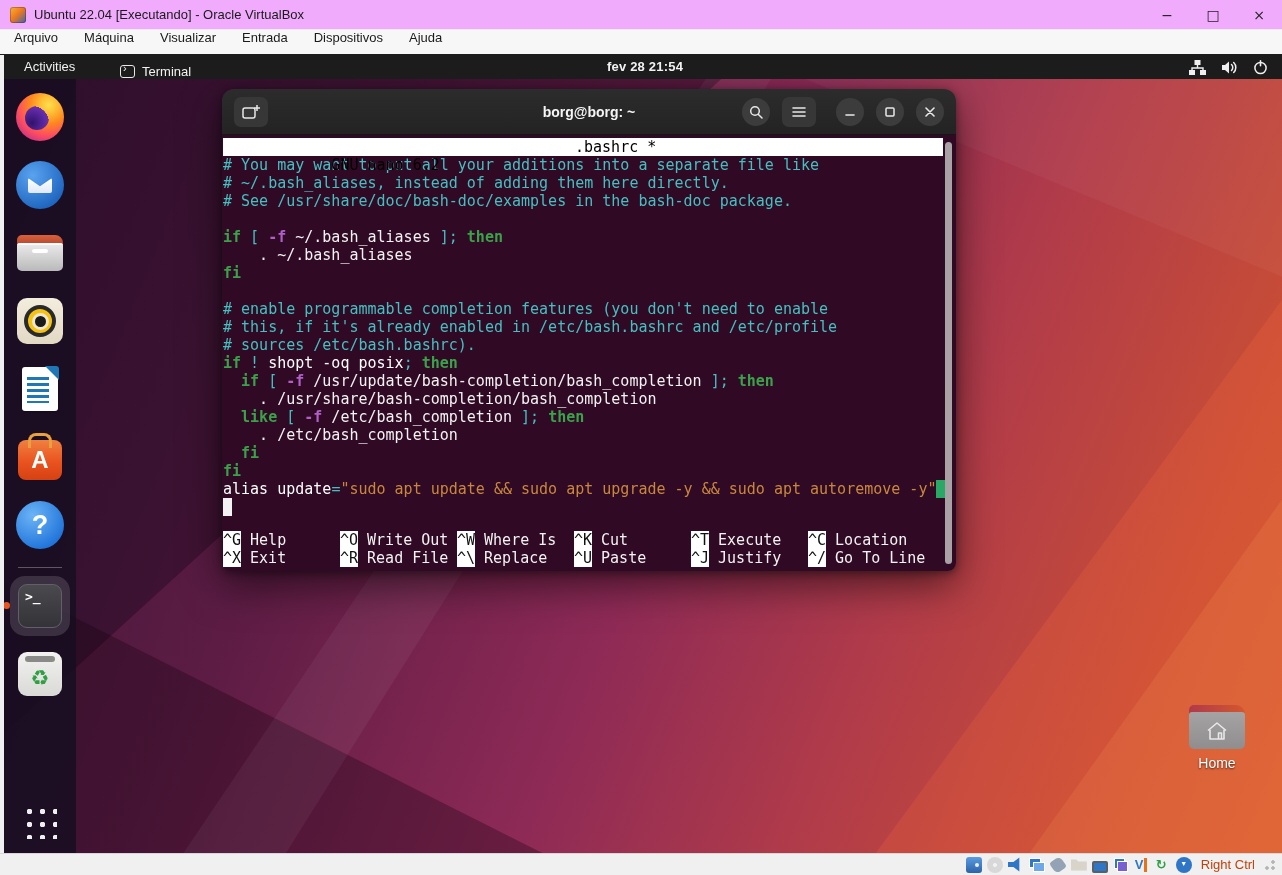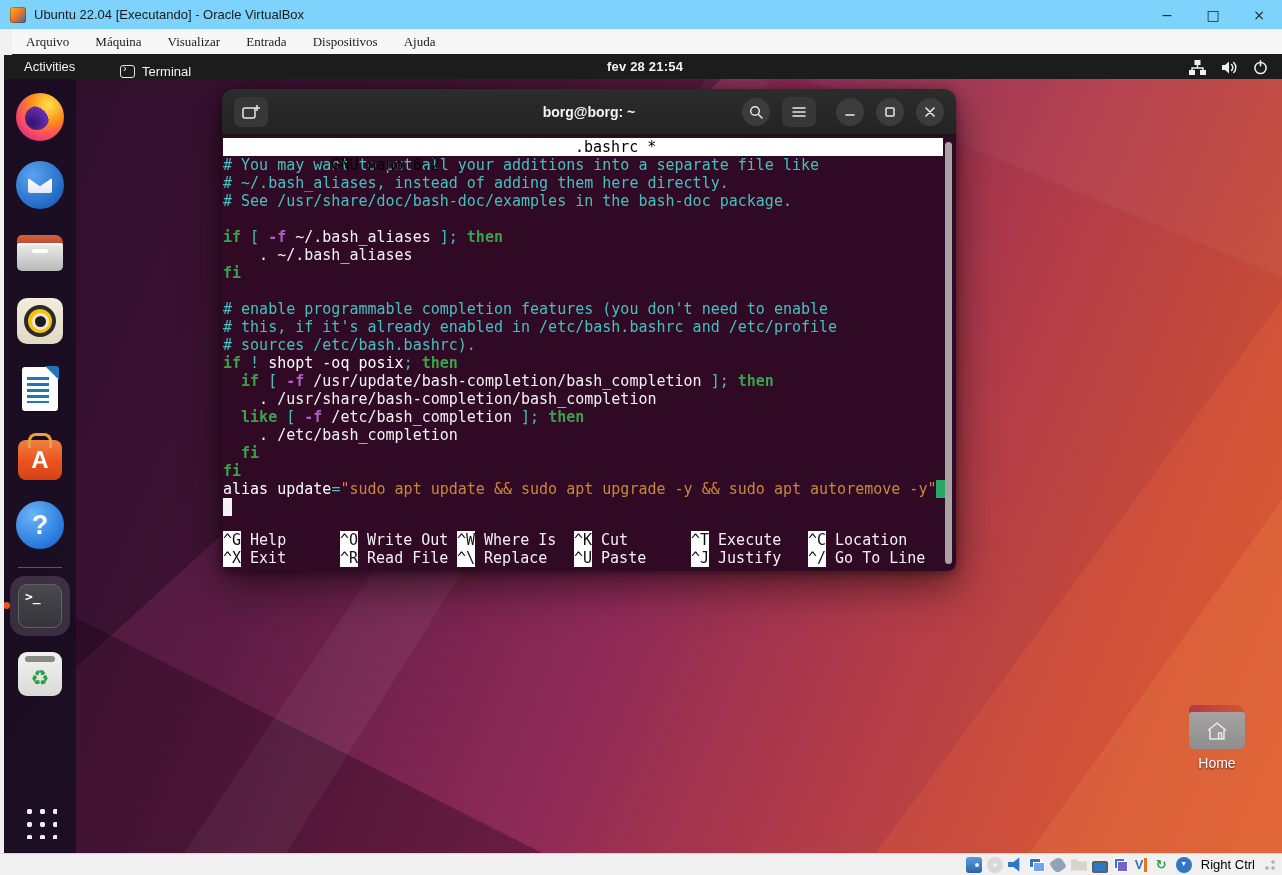--- a/index.html
+++ b/index.html
@@ -1,47 +1,47 @@
 <!DOCTYPE html>
 <html><head>
 <meta charset="utf-8">
 <style>
   * { margin:0; padding:0; box-sizing:border-box; }
   html,body { width:1282px; height:875px; overflow:hidden; font-family:"Liberation Sans", sans-serif; background:#000; }
   .app { position:relative; width:1282px; height:875px; background:#f0f0f0; }
 
   
-  .vb-titlebar { position:absolute; top:0; left:0; right:0; height:30px; background:#7dd3fc; display:flex; align-items:center; border-bottom:1px solid #ececec; }
+  .vb-titlebar { position:absolute; top:0; left:0; right:0; height:30px; background:#f0abfc; display:flex; align-items:center; border-bottom:1px solid #ececec; }
   .vb-appicon { width:16px; height:16px; margin:0 8px 0 10px; border-radius:3px;
     background:linear-gradient(135deg,#f6b73c 0%,#ef7a1d 45%,#3f63b0 100%); box-shadow:inset 0 0 0 1px rgba(0,0,0,.25); }
   .vb-title { font-size:13px; color:#1a1a1a; }
   .vb-wincontrols { margin-left:auto; display:flex; height:100%; }
   .vb-wc { width:46px; height:100%; display:flex; align-items:center; justify-content:center; font-size:14px; color:#222; font-family:"DejaVu Sans", sans-serif; }
-  .vb-menubar { position:absolute; top:30px; left:12px; right:0; height:25px; background:#f7f7f7; display:flex; align-items:center; gap:26px; padding-left:14px; border-bottom:1px solid #1c1c1c;font-family:Liberation Serif, serif; }
+  .vb-menubar { position:absolute; top:30px; left:0; right:0; height:25px; background:#f7f7f7; display:flex; gap:26px; padding-left:14px; border-bottom:1px solid #1c1c1c; }
   .vb-menu-item { font-size:13px; color:#1a1a1a; }
 
   .vb-statusbar { position:absolute; bottom:0; left:0; right:0; height:22px; background:#f0f0f0; border-top:1px solid #d7d7d7; display:flex; align-items:center; justify-content:flex-end; gap:5px; padding-right:6px; }
   .si { width:16px; height:16px; display:inline-block; position:relative; }
   .si-hdd { background:linear-gradient(#5b9be0,#2b62a8); border-radius:3px; }
   .si-hdd::after { content:""; position:absolute; right:3px; top:6px; width:4px; height:4px; border-radius:50%; background:#e8f1fb; }
   .si-cd { background:radial-gradient(circle,#f2f2f2 18%,#c4c4c4 19% 72%,#969696 100%); border-radius:50%; opacity:.55; }
   .si-audio { background:#3076c6; clip-path:polygon(0 35%,35% 35%,72% 6%,72% 94%,35% 65%,0 65%); }
   .si-net::before { content:""; position:absolute; left:0; top:1px; width:10px; height:8px; background:#3076c6; border:1px solid #fff; }
   .si-net::after { content:""; position:absolute; right:0; bottom:1px; width:10px; height:8px; background:#6ea8e8; border:1px solid #fff; }
   .si-usb { background:#93a3b5; border-radius:3px 6px 3px 6px; transform:rotate(-35deg) scale(.8); }
   .si-folder { background:#c9c2b0; clip-path:polygon(0 18%,35% 18%,46% 32%,100% 32%,100% 88%,0 88%); opacity:.6; }
   .si-display { border:2px solid #5a5f66; background:#3076c6; border-radius:2px; height:12px; top:2px; }
   .si-seamless::before { content:""; position:absolute; left:1px; top:1px; width:9px; height:9px; background:#3076c6; border:1px solid #fff; }
   .si-seamless::after { content:""; position:absolute; right:1px; bottom:1px; width:9px; height:9px; background:#7a5fd0; border:1px solid #fff; }
   .si-v::before { content:"V"; position:absolute; left:1px; top:0; font:bold 13px/16px "Liberation Sans",sans-serif; color:#3076c6; }
   .si-v::after { content:""; position:absolute; right:3px; top:1px; width:3px; height:14px; background:#e8711a; }
   .si-sync::before { content:"\21bb"; position:absolute; left:1px; top:0; font:bold 13px/16px "DejaVu Sans",sans-serif; color:#2f9e44; }
   .si-mouse { background:#3076c6; border-radius:50%; }
   .si-mouse::after { content:"\25bc"; position:absolute; left:0; right:0; top:3px; text-align:center; font-size:7px; color:#fff; }
-  .vb-hostkey { font-size:13px; color:#000000; margin:0 4px; }
+  .vb-hostkey { font-size:13px; color:#c2410c; margin:0 4px; }
   .vb-grip { width:12px; height:12px; background:
       radial-gradient(circle at 9px 3px,#b5b5b5 1.5px,transparent 2px),
       radial-gradient(circle at 9px 9px,#b5b5b5 1.5px,transparent 2px),
       radial-gradient(circle at 3px 9px,#b5b5b5 1.5px,transparent 2px); }
 
   
   .vm { position:absolute; top:55px; left:4px; width:1282px; height:798px; overflow:hidden; background:#5c1c44; }
   .wallpaper { position:absolute; inset:0;
     background:linear-gradient(112deg,#3a1535 0%,#5c1c44 28%,#8e2a56 52%,#b23c49 70%,#c94e35 88%,#d3572f 100%); }
   .wp { position:absolute; inset:0; }

